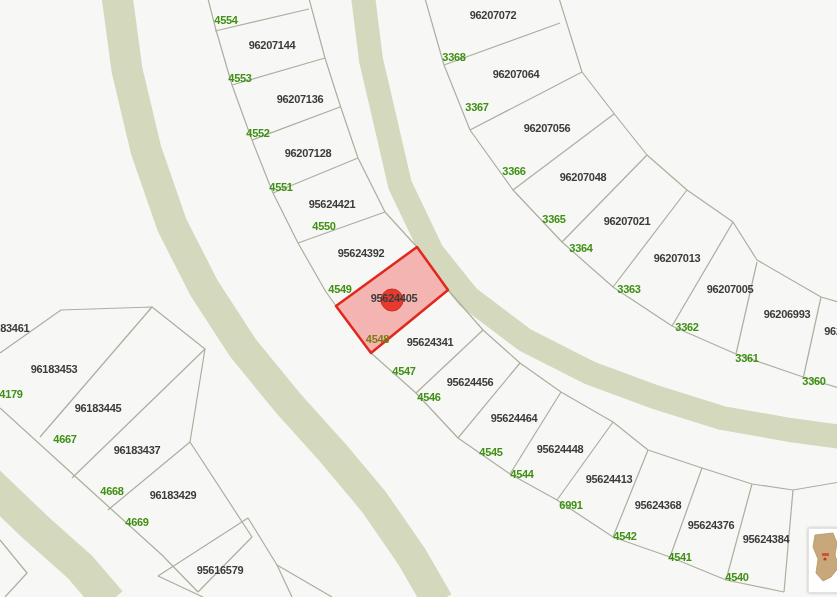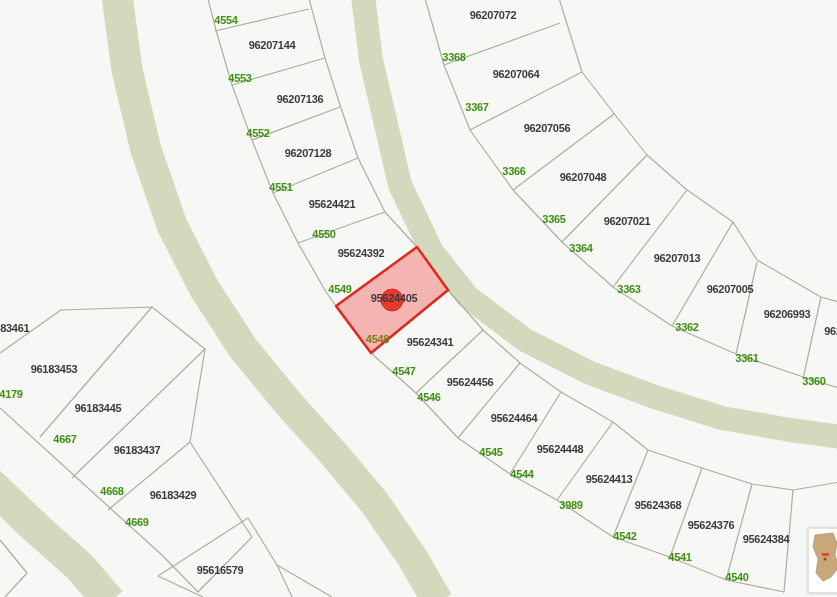--- a/index.html
+++ b/index.html
@@ -116,28 +116,28 @@
       <span class="map-label parcel" style="left: 6px; top: 328px;">96183461</span>
       <span class="map-label parcel" style="left: 54px; top: 369px;">96183453</span>
       <span class="map-label parcel" style="left: 98px; top: 408px;">96183445</span>
       <span class="map-label parcel" style="left: 137px; top: 450px;">96183437</span>
       <span class="map-label parcel" style="left: 173px; top: 495px;">96183429</span>
       <span class="map-label parcel" style="left: 220px; top: 570px;">95616579</span>
       <span class="map-label address" style="left: 226px; top: 20px;">4554</span>
       <span class="map-label address" style="left: 240px; top: 78px;">4553</span>
       <span class="map-label address" style="left: 258px; top: 133px;">4552</span>
       <span class="map-label address" style="left: 281px; top: 187px;">4551</span>
-      <span class="map-label address" style="left: 306px; top: 234px; padding-left: 36px;">4550</span>
+      <span class="map-label address" style="left: 306px; top: 226px; padding-left: 36px;">4550</span>
       <span class="map-label address" style="left: 340px; top: 289px;">4549</span>
       <span class="map-label address-hl" style="left: 362px; top: 339px; padding-left: 31px;">4548</span>
       <span class="map-label address" style="left: 404px; top: 371px; text-align: center;">4547</span>
       <span class="map-label address" style="left: 429px; top: 397px;">4546</span>
       <span class="map-label address" style="left: 491px; top: 452px;">4545</span>
       <span class="map-label address" style="left: 522px; top: 474px;">4544</span>
-      <span class="map-label address" style="left: 571px; top: 505px;">3989</span>
+      <span class="map-label address" style="left: 571px; top: 505px;">6991</span>
       <span class="map-label address" style="left: 625px; top: 536px;">4542</span>
       <span class="map-label address" style="left: 680px; top: 557px;">4541</span>
       <span class="map-label address" style="left: 737px; top: 577px;">4540</span>
       <span class="map-label address" style="left: 454px; top: 57px;">3368</span>
       <span class="map-label address" style="left: 477px; top: 107px;">3367</span>
       <span class="map-label address" style="left: 514px; top: 171px;">3366</span>
       <span class="map-label address" style="left: 554px; top: 219px;">3365</span>
       <span class="map-label address" style="left: 581px; top: 248px;">3364</span>
       <span class="map-label address" style="left: 629px; top: 289px;">3363</span>
       <span class="map-label address" style="left: 687px; top: 327px;">3362</span>

